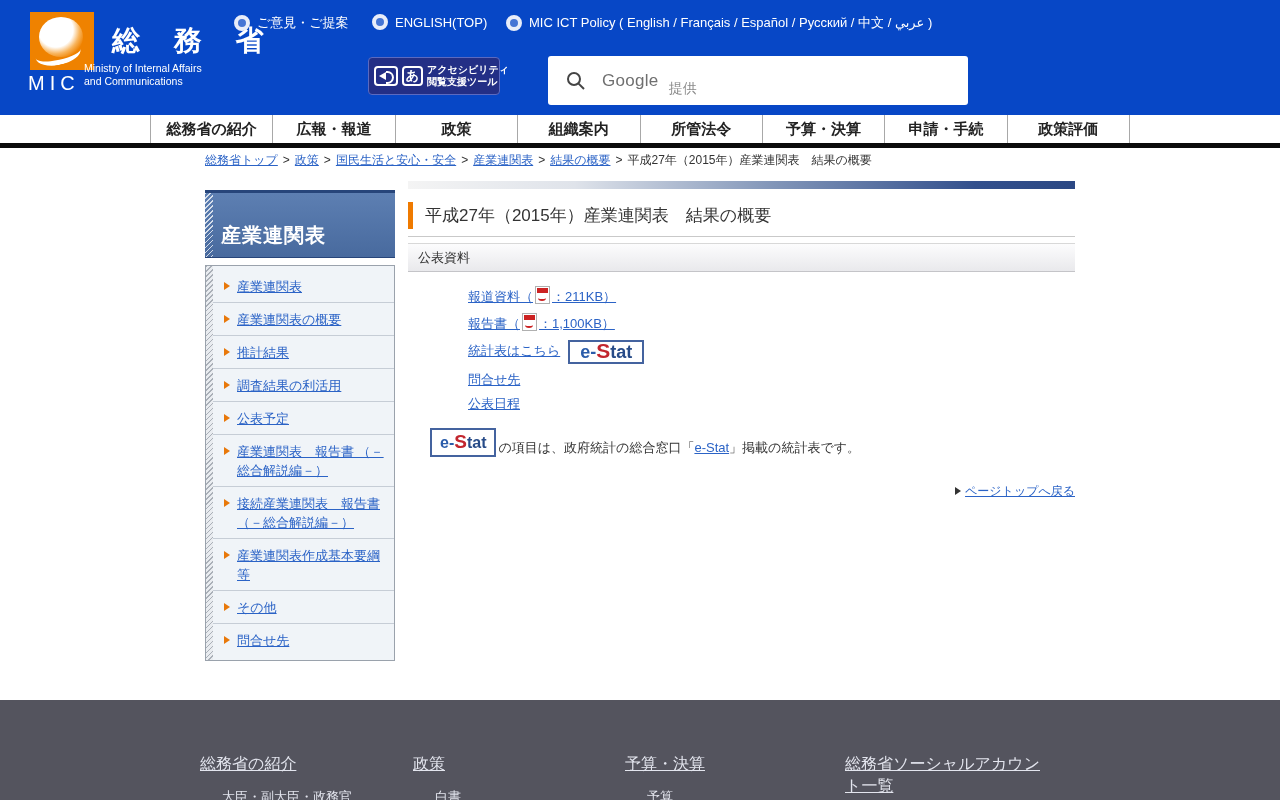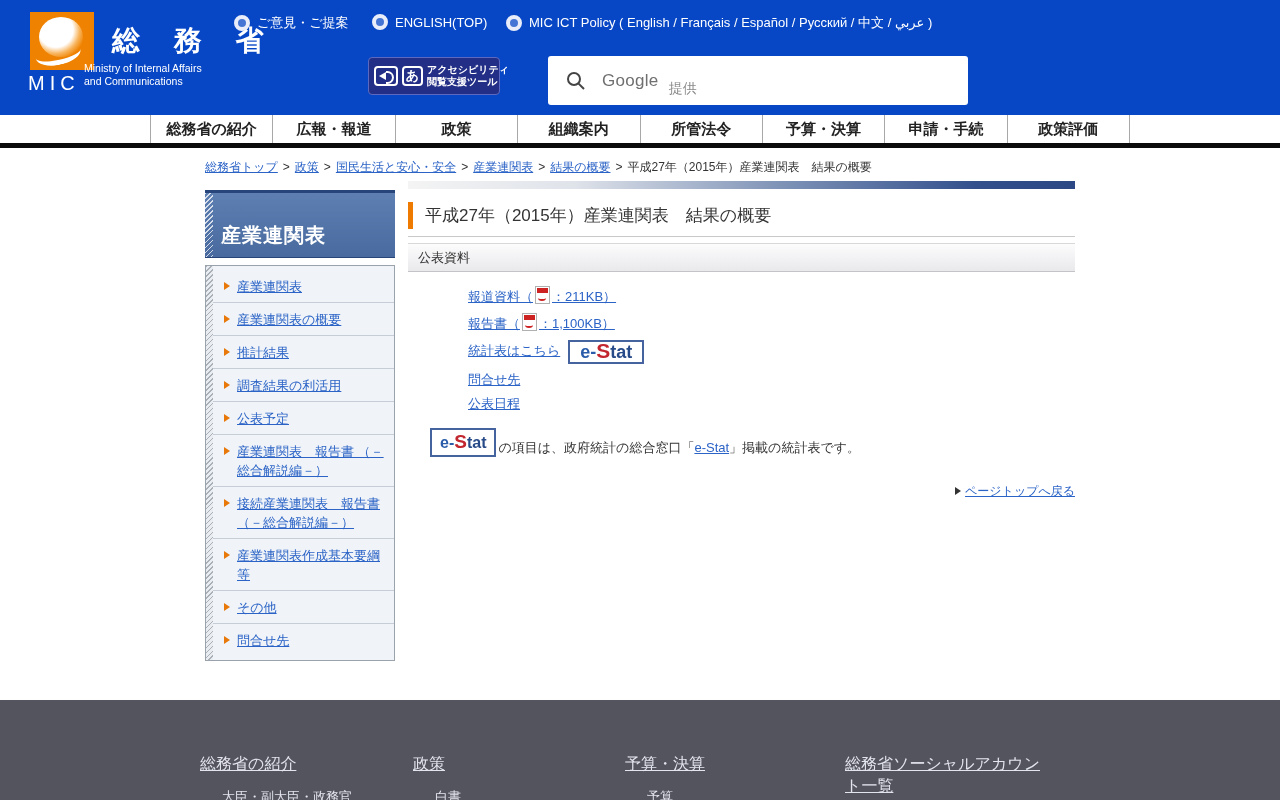--- a/index.html
+++ b/index.html
@@ -44,21 +44,21 @@
 
   
   .nav{position:absolute;left:0;top:115px;width:1280px;height:28px;background:#fff;}
   .nav-inner{position:absolute;left:150px;top:0;width:980px;height:28px;display:flex;}
   .nav-item{flex:1;display:flex;align-items:center;justify-content:center;font-size:15px;font-weight:bold;
             color:#222;border-left:1px solid #a8a8a8;cursor:pointer;white-space:nowrap;}
   .nav-item:last-child{border-right:1px solid #a8a8a8;}
   .nav-bar{position:absolute;left:0;top:143px;width:1280px;height:5px;background:#0b0b0b;}
 
   
-  .breadcrumb{position:absolute;left:205px;top:159px;font-size:12px;color:#333;white-space:nowrap;}
+  .breadcrumb{position:absolute;left:205px;top:152px;font-size:12px;color:#333;white-space:nowrap;}
   .breadcrumb a{color:#2B63C6;text-decoration:underline;cursor:pointer;}
   .bc-sep{margin:0 5px;color:#333;}
 
   
   .sidebar{position:absolute;left:205px;top:190px;width:190px;}
   .side-header{height:68px;background:linear-gradient(180deg,#5d7fb2 0%,#486a9e 100%);
                border-top:3px solid #27457a;border-bottom:1px solid #27457a;position:relative;box-sizing:border-box;}
   .side-header::before{content:"";position:absolute;left:0;top:0;bottom:0;width:8px;
       background:repeating-linear-gradient(135deg,rgba(255,255,255,.75) 0 1px,rgba(255,255,255,0) 1px 3.5px);}
   .side-title{position:absolute;left:16px;bottom:8px;color:#fff;font-size:20px;font-weight:bold;letter-spacing:1px;}

